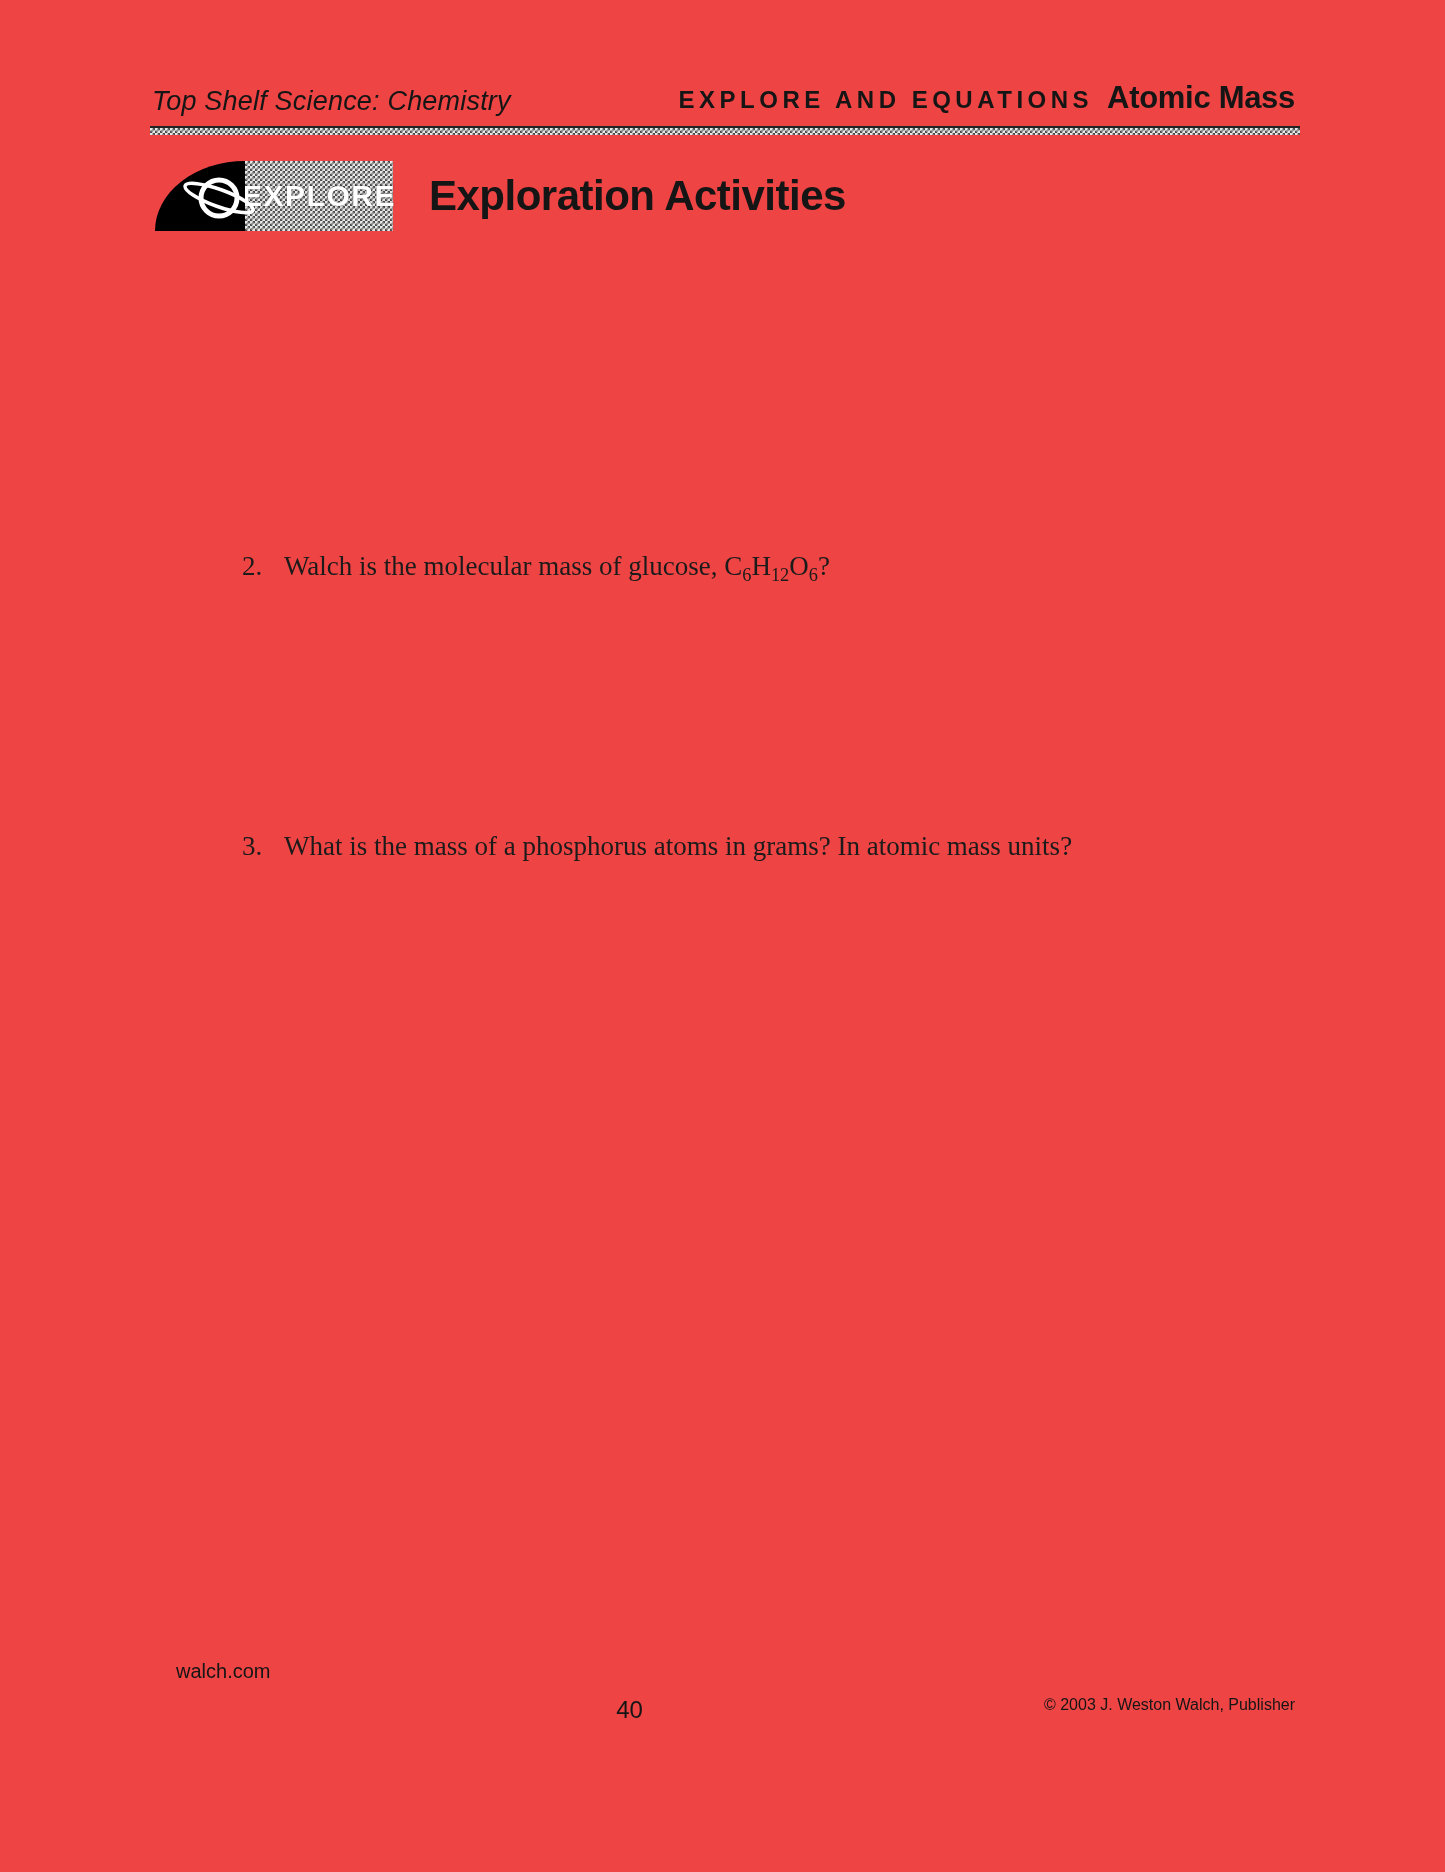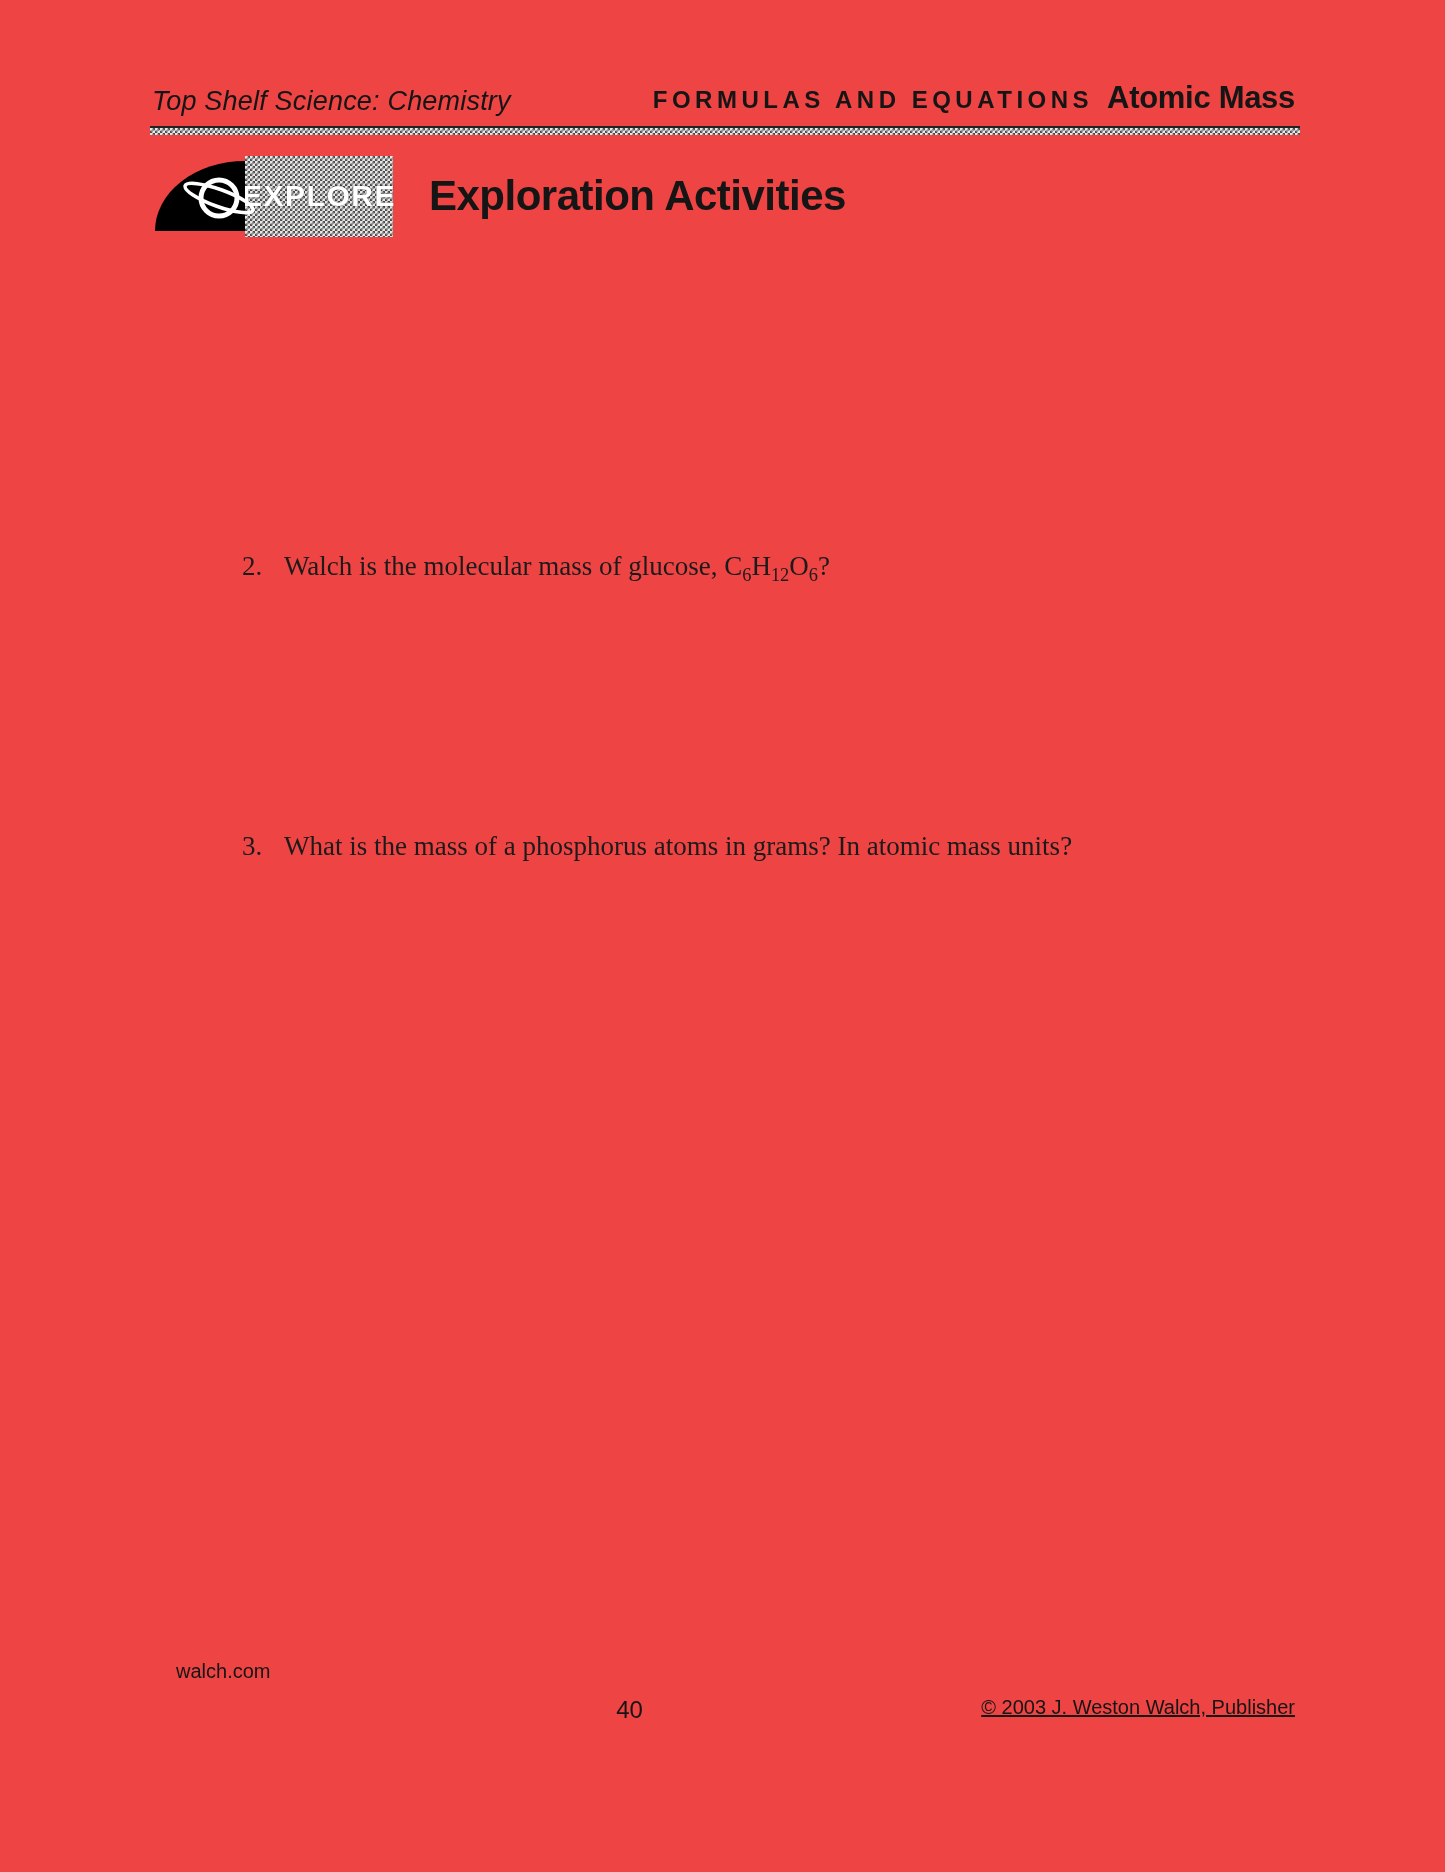--- a/index.html
+++ b/index.html
@@ -46,21 +46,21 @@
     position:absolute;left:155px;top:161px;height:70px;
     display:flex;align-items:center;
   }
   .badge-black{
     width:90px;height:70px;background:var(--badge_black);
     border-top-left-radius:90px 70px;
     position:relative;flex:none;
   }
   .badge-black svg{position:absolute;right:-12px;top:9px;}
   .badge-pattern{
-    width:148px;height:81px;flex:none;
+    width:148px;height:70px;flex:none;
     display:flex;align-items:center;justify-content:center;
   }
   .badge-label{
     color:#ffffff;font-weight:bold;font-size:30px;letter-spacing:1.5px;
     text-shadow:0 0 2px rgba(0,0,0,.65);
     font-stretch:condensed;
   }
   .page-title{
     margin-left:36px;
     font-weight:bold;font-size:42px;letter-spacing:-.5px;white-space:nowrap;
@@ -73,30 +73,30 @@
   }
   .q1{top:268px;}
   .q2{top:548px;}
   .q3{top:828px;}
   .q-number{display:inline-block;width:42px;}
   sub{font-size:.68em;line-height:0;}
   .chem{white-space:nowrap;}
   
   .footer-left{position:absolute;left:152px;top:1660px;font-size:20px;margin-left:24px;}
   .footer-center{position:absolute;left:0;width:1259px;top:1696px;text-align:center;font-size:24px;}
-  .footer-right{position:absolute;right:150px;top:1696px;font-size:20px;text-decoration:underline;}
+  .footer-right{position:absolute;right:150px;top:1696px;font-size:16px;}
 </style>
 </head>
 <body>
 
 <div class="page">
 
   <div class="header-left">Top Shelf Science: Chemistry</div>
   <div class="header-right">
-    <span class="header-section">FORMULAS AND EQUATIONS</span>
+    <span class="header-section">EXPLORE AND EQUATIONS</span>
     <span class="header-lesson">Atomic Mass</span>
   </div>
   <div class="header-rule checker"></div>
 
   <div class="badge-row">
     <div class="badge-black">
       <span>
         <svg width="78" height="56" viewBox="0 0 78 56">
           <circle cx="40" cy="28" r="18" fill="none" stroke="#ffffff" stroke-width="5"></circle>
           <ellipse cx="40" cy="28" rx="36" ry="8.5" fill="none" stroke="#ffffff" stroke-width="3.5" transform="rotate(20 40 28)"></ellipse>

